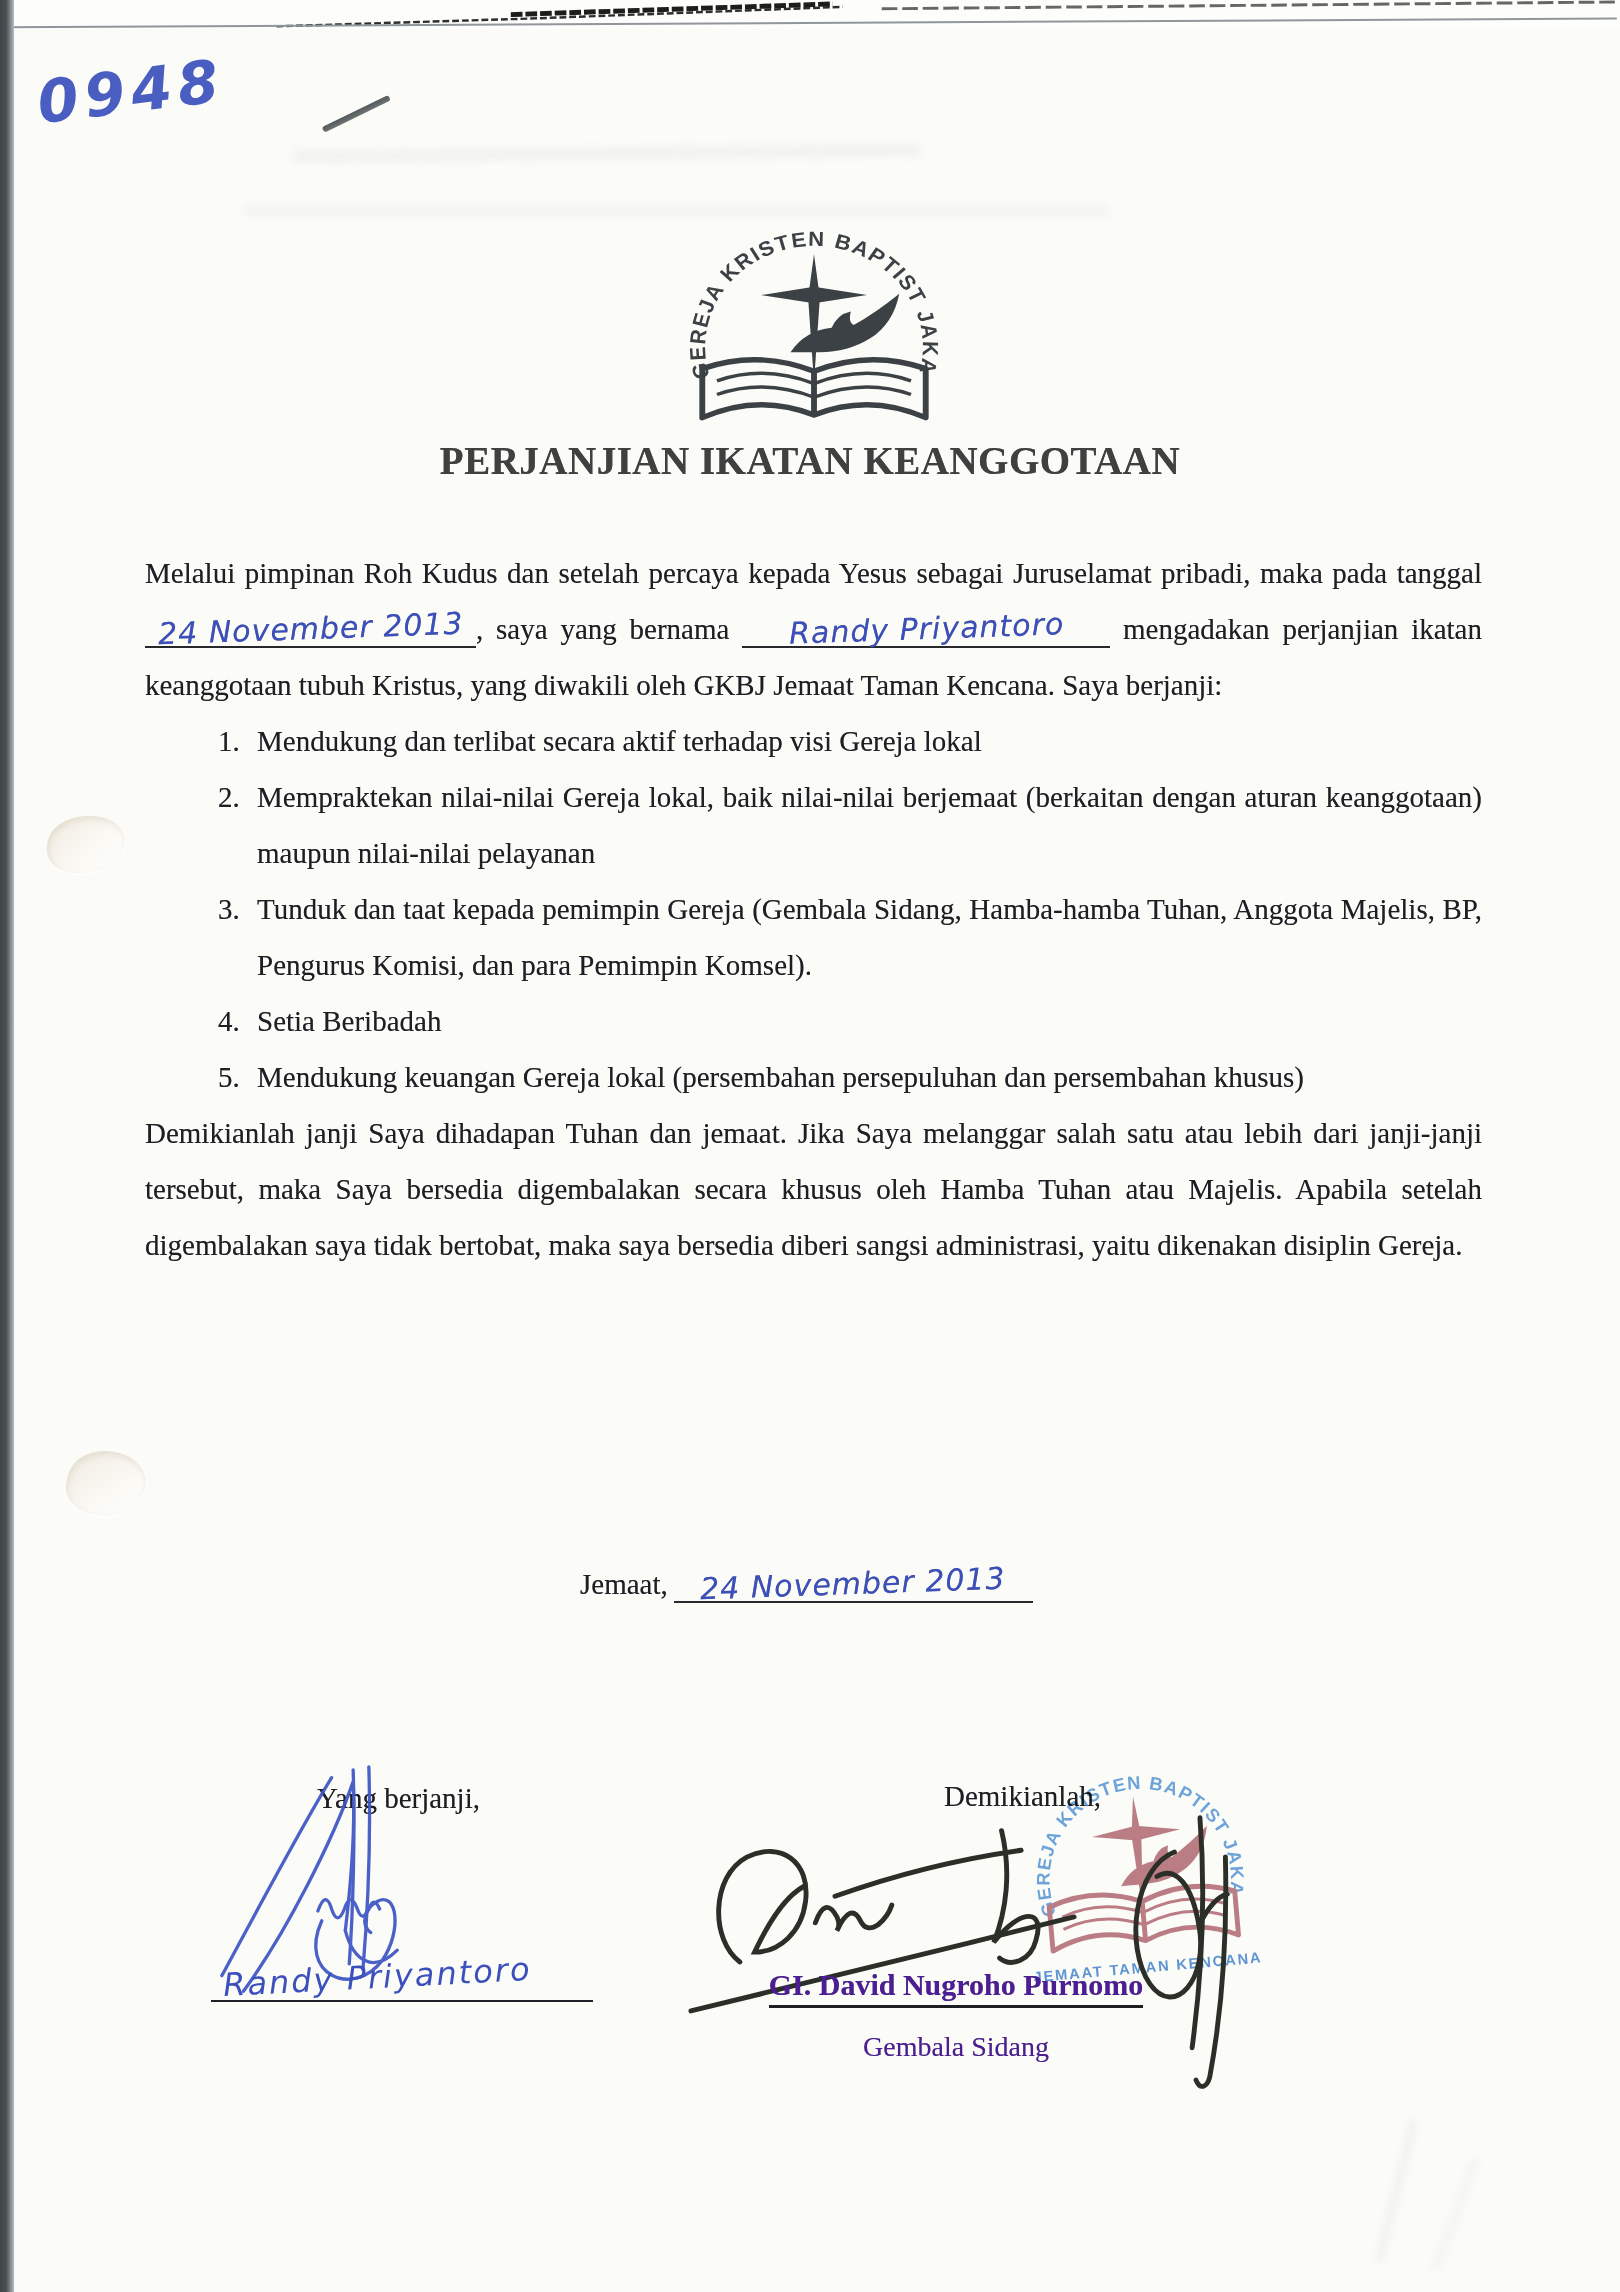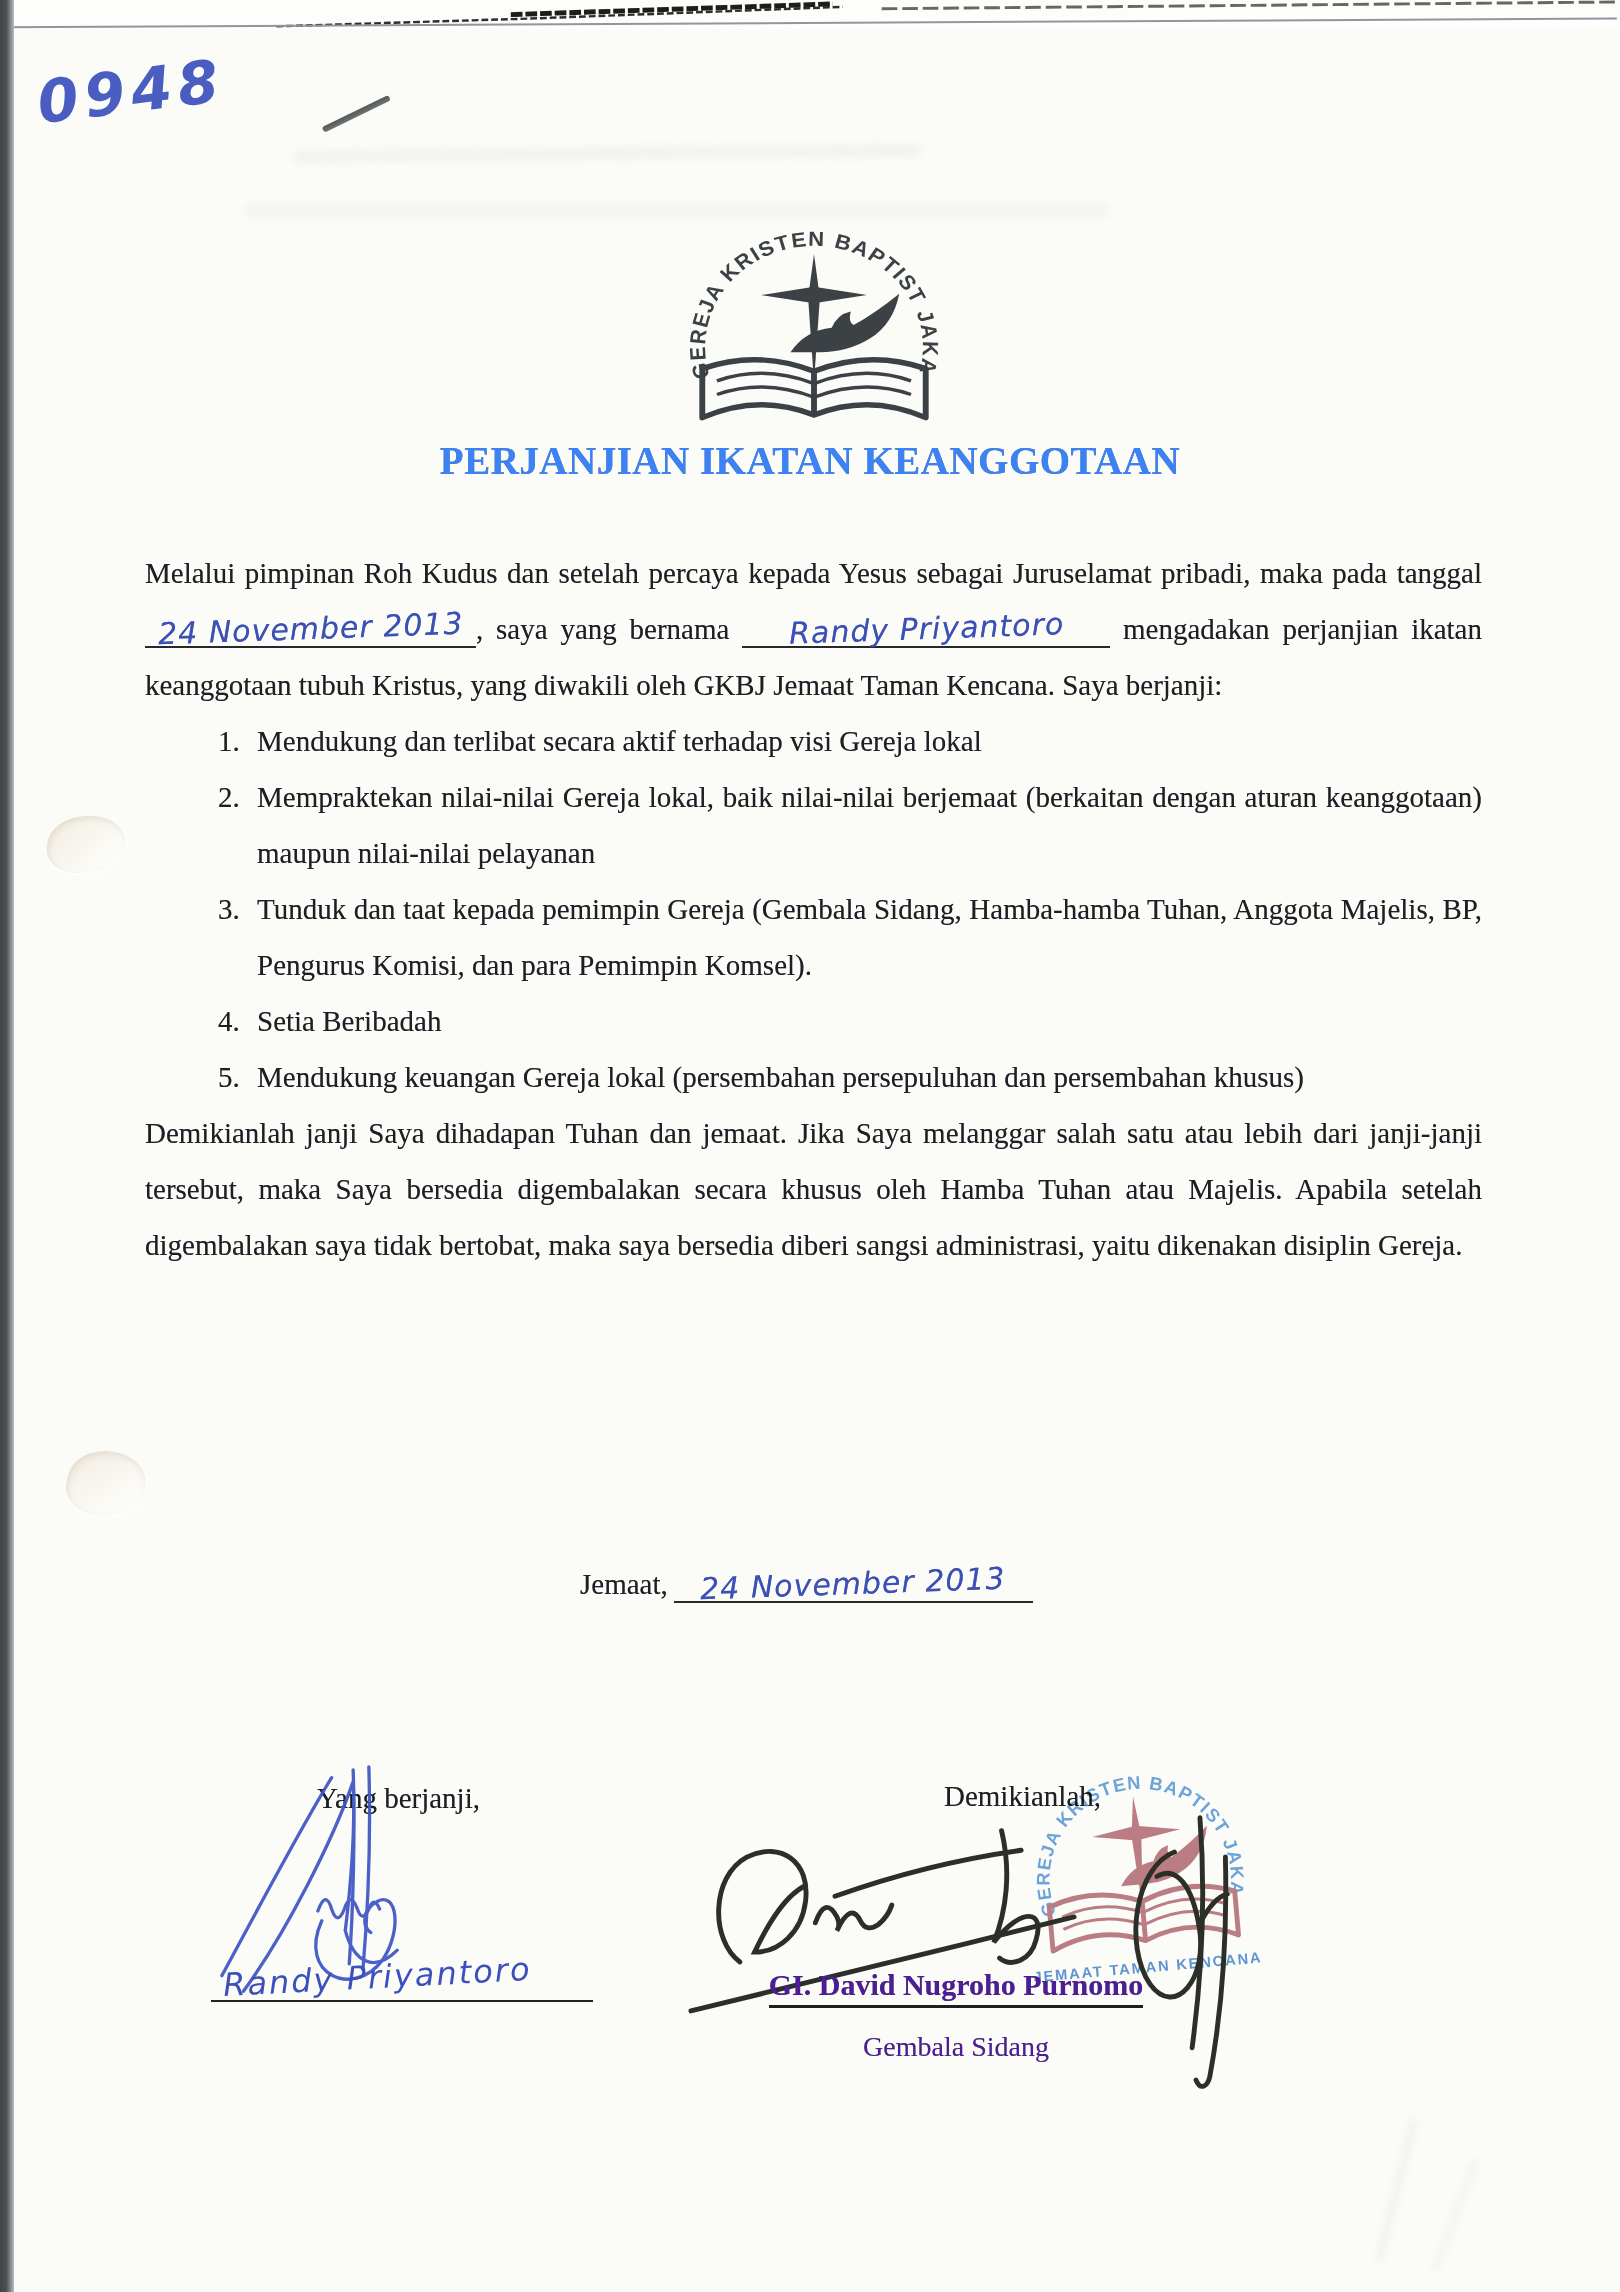--- a/index.html
+++ b/index.html
@@ -26,21 +26,21 @@
   .pen-dash{position:absolute;left:323px;top:127px;width:74px;height:5.9px;border-radius:2.9px;
     background:linear-gradient(#53585a,#6e7372);transform:rotate(-26deg);transform-origin:left center;}
 
   
   .logo-header{position:absolute;left:667px;top:216px;color:#3c4145;}
   .logo-header .arc-txt{fill:#3c4145;}
   .logo-header .emblem-stroke{stroke:#3c4145;}
   .logo-header .emblem-fill{fill:#3c4145;}
 
   .doc-title{position:absolute;left:0;top:438px;width:1620px;text-align:center;
-    font-size:39px;font-weight:bold;color:#3b82f6;letter-spacing:0.5px;
+    font-size:39px;font-weight:bold;color:#404040;letter-spacing:0.5px;
     text-shadow:0 0 0.6px rgba(18,18,24,.6);}
 
   
   .doc-body{position:absolute;left:145px;top:545px;width:1337px;color:#1d1f24;
     font-size:29px;line-height:56px;text-align:justify;
     text-shadow:0 0 0.6px rgba(22,22,28,.5);}
   .doc-body p{margin:0;}
   .blank{display:inline-block;border-bottom:2.5px solid #26282c;text-align:center;
     vertical-align:baseline;line-height:normal;}
   .blank .hw{font-size:30px;font-style:italic;}

